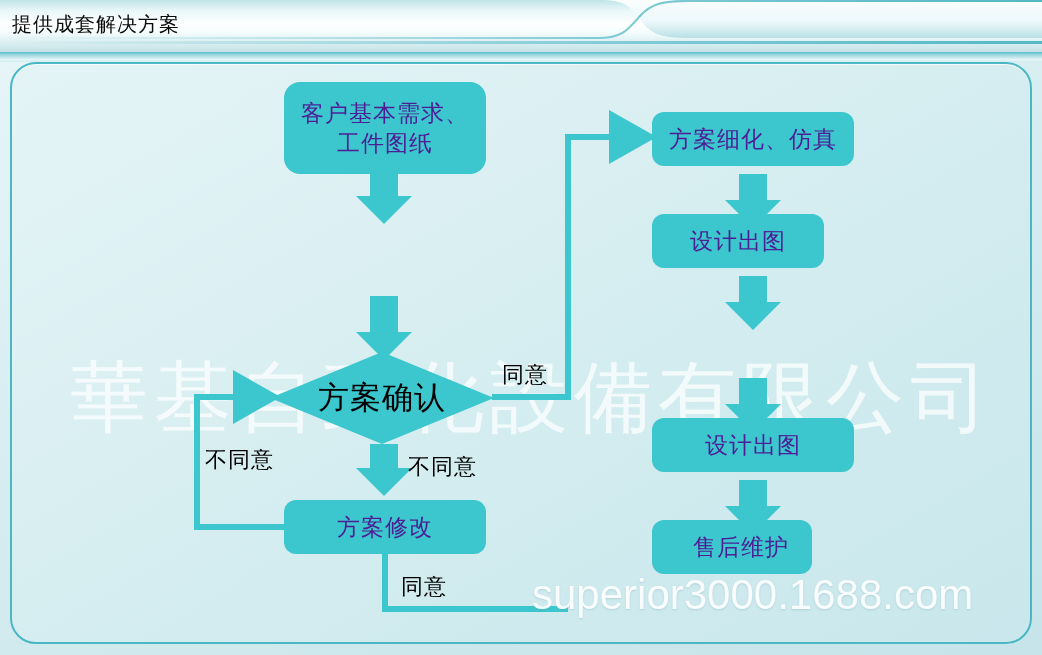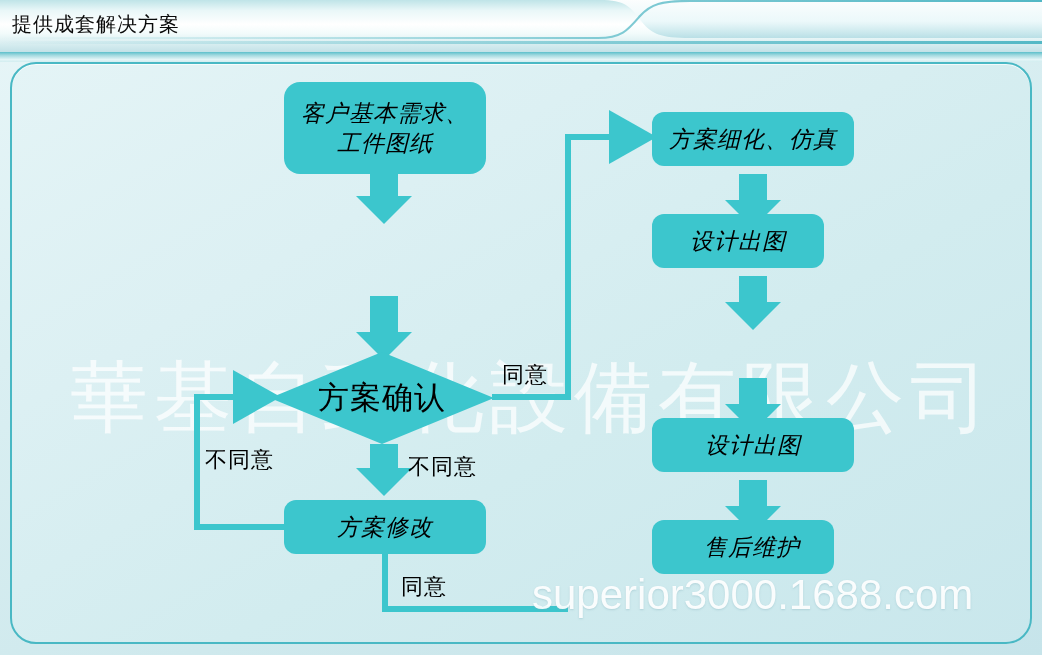--- a/index.html
+++ b/index.html
@@ -92,27 +92,26 @@
 
   
   .node {
     position: absolute;
     background: #3cc6cd;
     border-radius: 12px;
     display: flex;
     align-items: center;
     justify-content: center;
     text-align: center;
-    color: #000000;
+    color: #4c1d95;
     font-size: 23px;
     line-height: 30px;
     letter-spacing: 1px;
     box-sizing: border-box;
     padding: 2px 6px;
-    font-style: italic;
   }
   .node.tall { border-radius: 16px; }
 
   .diamond-wrap {
     position: absolute;
     display: flex;
     align-items: center;
     justify-content: center;
   }
   .diamond-shape {
@@ -223,21 +222,21 @@
 
     <div class="node" style="left:640px; top:150px; width:172px; height:54px;">
       <span>设计出图</span>
     </div>
 
 
     <div class="node" style="left:640px; top:354px; width:202px; height:54px;">
       <span>设计出图</span>
     </div>
 
-    <div class="node" style="left:640px; top:456px; width:182px; height:54px;padding-left:24px;">
+    <div class="node" style="left:640px; top:456px; width:160px; height:54px;padding-left:24px;">
       <span>售后维护</span>
     </div>
 
     <div class="edge-label" style="left:490px; top:298px;">同意</div>
 
     <div class="edge-label" style="left:193px; top:383px;">不同意</div>
 
     <div class="edge-label" style="left:396px; top:390px;">不同意</div>
 
     <div class="edge-label" style="left:389px; top:510px;">同意</div>

